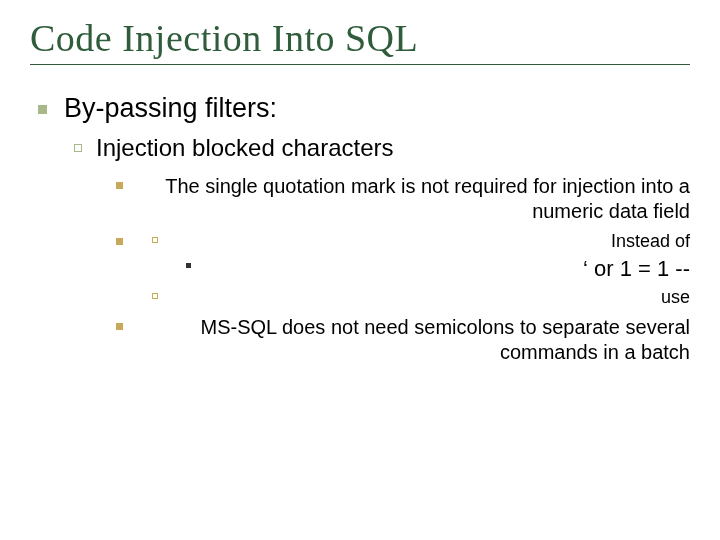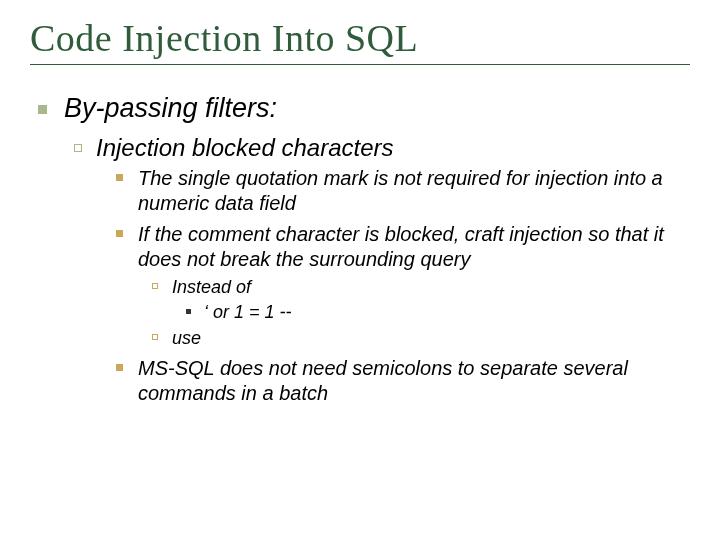--- a/index.html
+++ b/index.html
@@ -26,57 +26,57 @@
     font-weight: 400;
     margin: 4px 0 2px 0;
     letter-spacing: 0.5px;
   }
   .rule {
     border: none;
     border-top: 1.5px solid #2f5c3a;
     margin: 4px 0 28px 0;
   }
   ul { list-style: none; margin: 0; padding: 0; }
-  li { position: relative; font-style: italic; }
+  li { position: relative; }
 
   
   .lvl1 { padding-left: 30px; }
   .lvl1 > li { font-size: 27px; margin-bottom: 10px; padding-left: 4px; }
   .lvl1 > li::before {
     content: ""; position: absolute; left: -22px; top: 12px;
     width: 9px; height: 9px; background: #a8b88a;
   }
 
   
   .lvl2 { padding-left: 32px; margin-top: 10px; }
   .lvl2 > li { font-size: 24px; margin-bottom: 8px; }
   .lvl2 > li::before {
     content: ""; position: absolute; left: -22px; top: 10px;
     width: 8px; height: 8px; border: 1.5px solid #a8b88a; box-sizing: border-box;
   }
 
   
-  .lvl3 { padding-left: 42px; margin-top: 4px; }
+  .lvl3 { padding-left: 42px; margin-top: 12px; text-align: right; }
   .lvl3 > li { font-size: 20px; margin-bottom: 6px; line-height: 1.25; }
   .lvl3 > li::before {
     content: ""; position: absolute; left: -22px; top: 8px;
     width: 7px; height: 7px; background: #c9a85a;
   }
 
   
   .lvl4 { padding-left: 34px; margin-top: 4px; }
   .lvl4 > li { font-size: 18px; margin-bottom: 4px; }
   .lvl4 > li::before {
     content: ""; position: absolute; left: -20px; top: 7px;
     width: 6px; height: 6px; border: 1.3px solid #c9a85a; box-sizing: border-box;
   }
 
   
   .lvl5 { padding-left: 32px; margin-top: 2px; }
-  .lvl5 > li { font-size: 18px; margin-bottom: 4px; }
+  .lvl5 > li { font-size: 22px; margin-bottom: 4px; }
   .lvl5 > li::before {
     content: ""; position: absolute; left: -18px; top: 8px;
     width: 5px; height: 5px; background: #333;
   }
 </style>
 </head>
 <body>
 
 <div class="slide">
   <div class="title">Code Injection Into SQL</div>
@@ -86,21 +86,20 @@
     <li>
       <span>By-passing filters:</span>
       <ul class="lvl2">
         <li>
           <span>Injection blocked characters</span>
           <ul class="lvl3">
             <li>
               <span>The single quotation mark is not required for injection into a numeric data field</span>
             </li>
             <li>
-              <span>If the comment character is blocked, craft injection so that it does not break the surrounding query</span>
               <ul class="lvl4">
                 <li>
                   <span>Instead of</span>
                   <ul class="lvl5">
                     <li>
                       <span>‘ or 1 = 1 --</span>
                     </li>
                   </ul>
                 </li>
                 <li>

